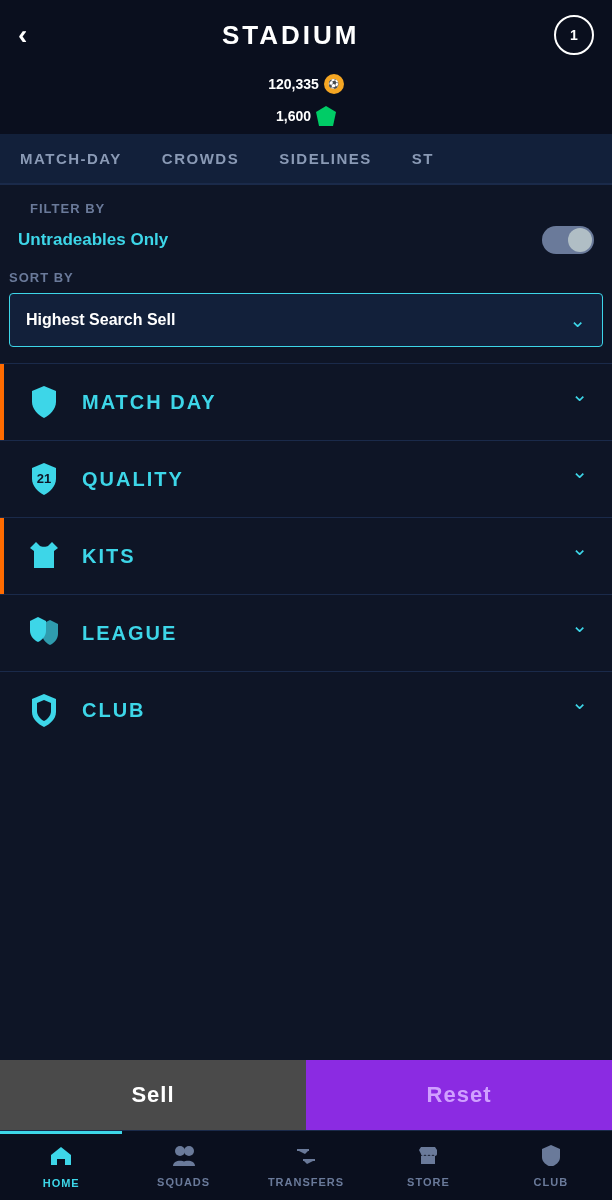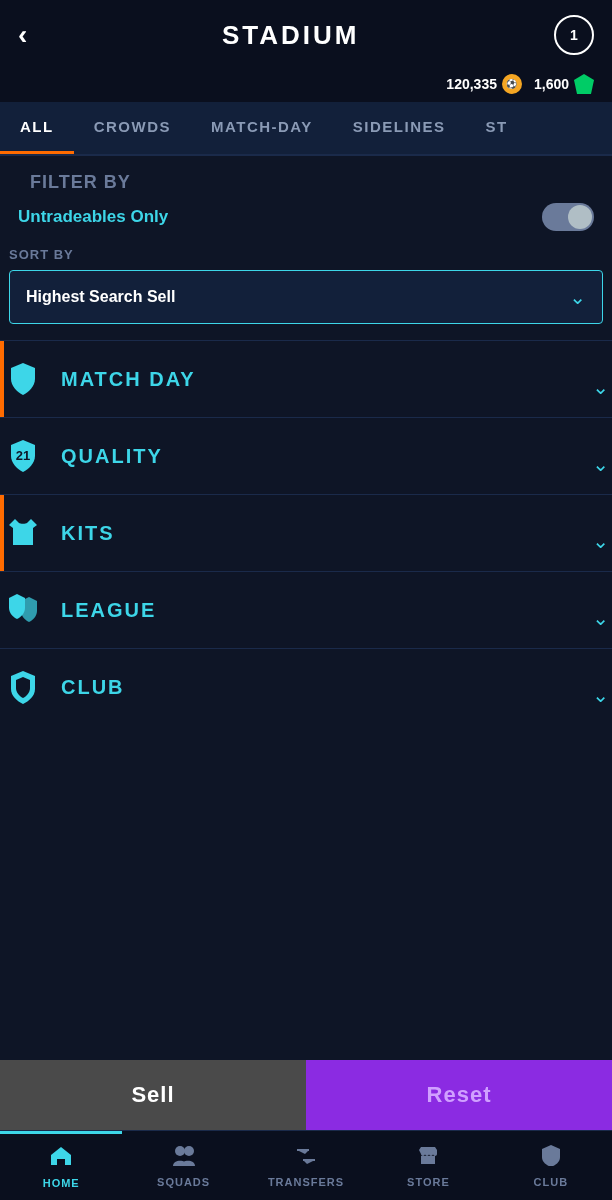--- a/index.html
+++ b/index.html
@@ -49,20 +49,21 @@
     }
 
     
     .currency-bar {
       background: #0a0f1e;
       display: flex;
       align-items: center;
       justify-content: flex-end;
       padding: 4px 18px 8px;
       gap: 12px;
+      flex-direction: column;
     }
     .currency-item {
       display: flex;
       align-items: center;
       gap: 5px;
       color: white;
       font-size: 14px;
       font-weight: bold;
     }
     .coin-icon {
@@ -106,21 +107,21 @@
       border-bottom: 3px solid #ff6b00;
     }
 
     
     .filter-section {
       background: #0e1526;
       padding: 16px 18px 0;
     }
     .filter-label {
       color: #6a7a9a;
-      font-size: 18px;
+      font-size: 13px;
       font-weight: bold;
       letter-spacing: 1px;
       margin-bottom: 10px;
       padding-left: 12px;
     }
     .filter-row {
       display: flex;
       align-items: center;
       justify-content: space-between;
       margin-bottom: 16px;
@@ -179,23 +180,23 @@
       color: #3dd6e8;
       font-size: 20px;
     }
 
     
     .filter-items {
       background: #0e1526;
     }
     .filter-item {
       display: flex;
-      align-items: flex-end;
+      align-items: flex-start;
       justify-content: space-between;
-      padding: 18px 3px;
+      padding: 18px 24px;
       border-top: 1px solid #1a2a4a;
       cursor: pointer;
       position: relative;
     }
     .filter-item.orange-border::before {
       content: '';
       position: absolute;
       left: 0;
       top: 0;
       bottom: 0;
@@ -313,23 +314,22 @@
     <span>120,335</span>
     <div class="coin-icon">⚽</div>
   </div>
   <div class="currency-item">
     <span>1,600</span>
     <div class="gem-icon"></div>
   </div>
 </div>
 
 <div class="tabs">
-  <div class="tab active">ALL</div>
+  <div class="tab">MATCH-DAY</div>
   <div class="tab">CROWDS</div>
-  <div class="tab">MATCH-DAY</div>
   <div class="tab">SIDELINES</div>
   <div class="tab">ST</div>
 </div>
 
 <div class="filter-section">
   <div class="filter-label">FILTER BY</div>
   <div class="filter-row">
     <span class="filter-text">Untradeables Only</span>
     <div class="toggle">
       <div class="toggle-knob"></div>

